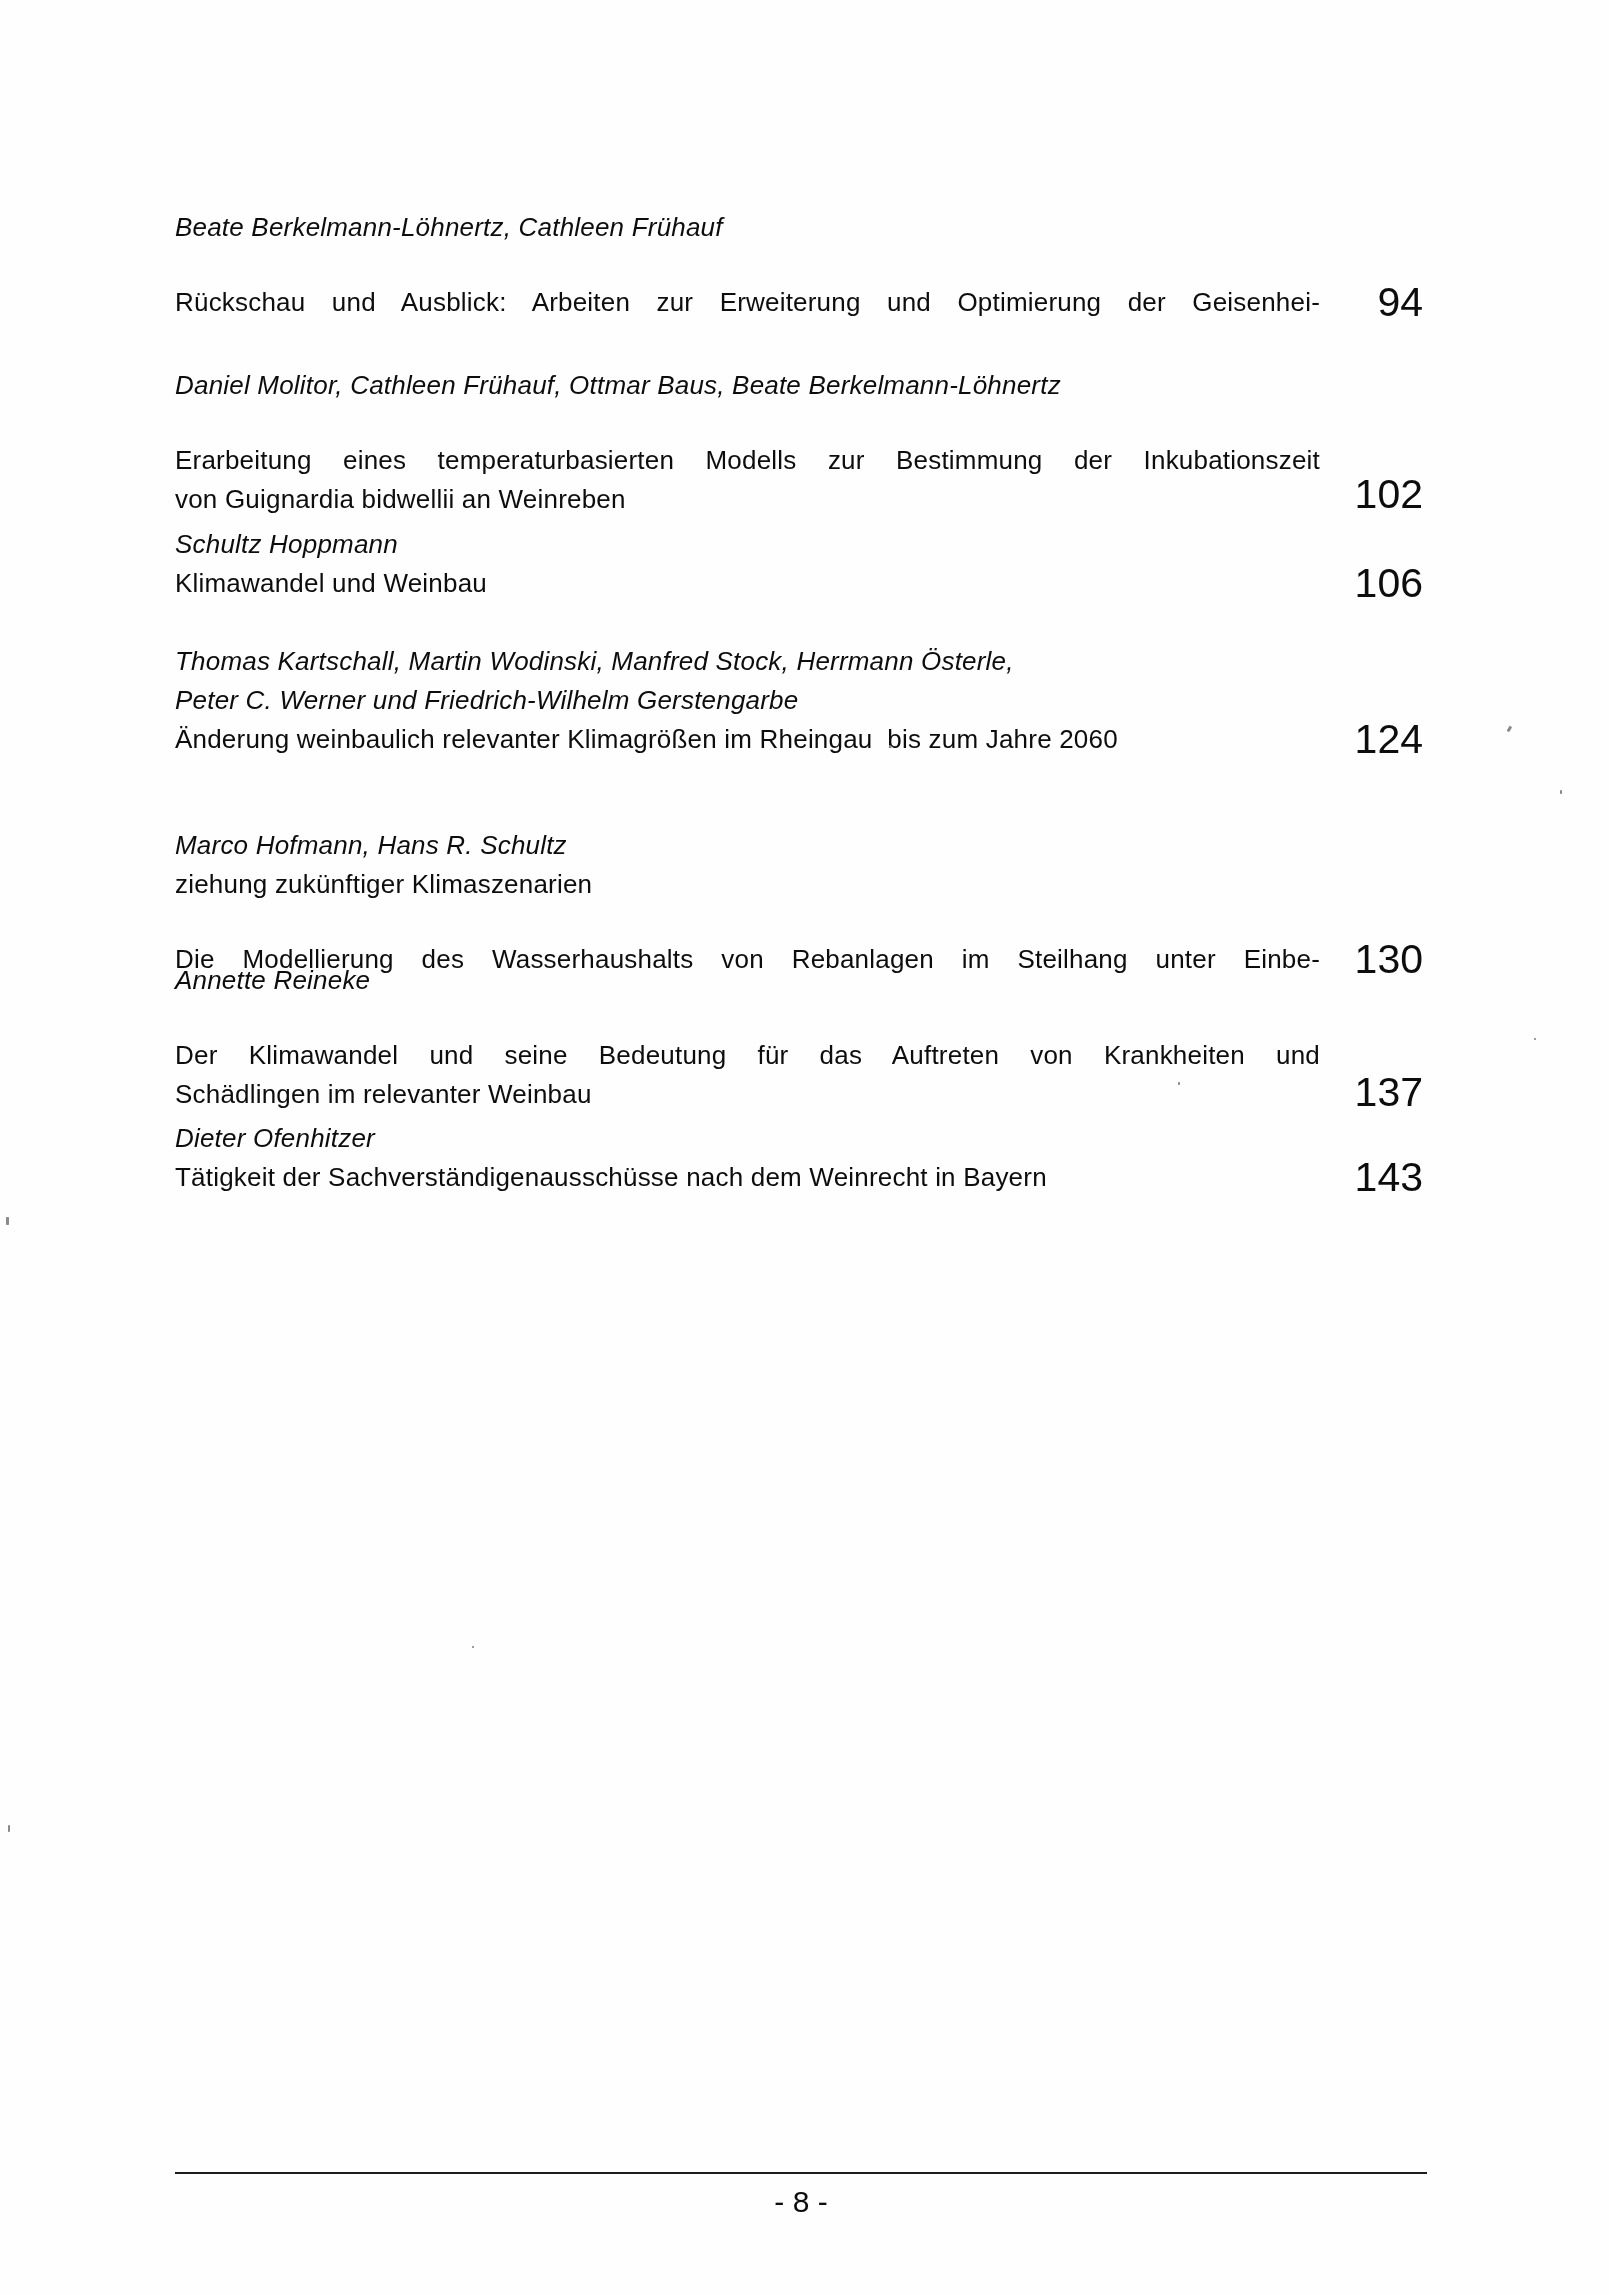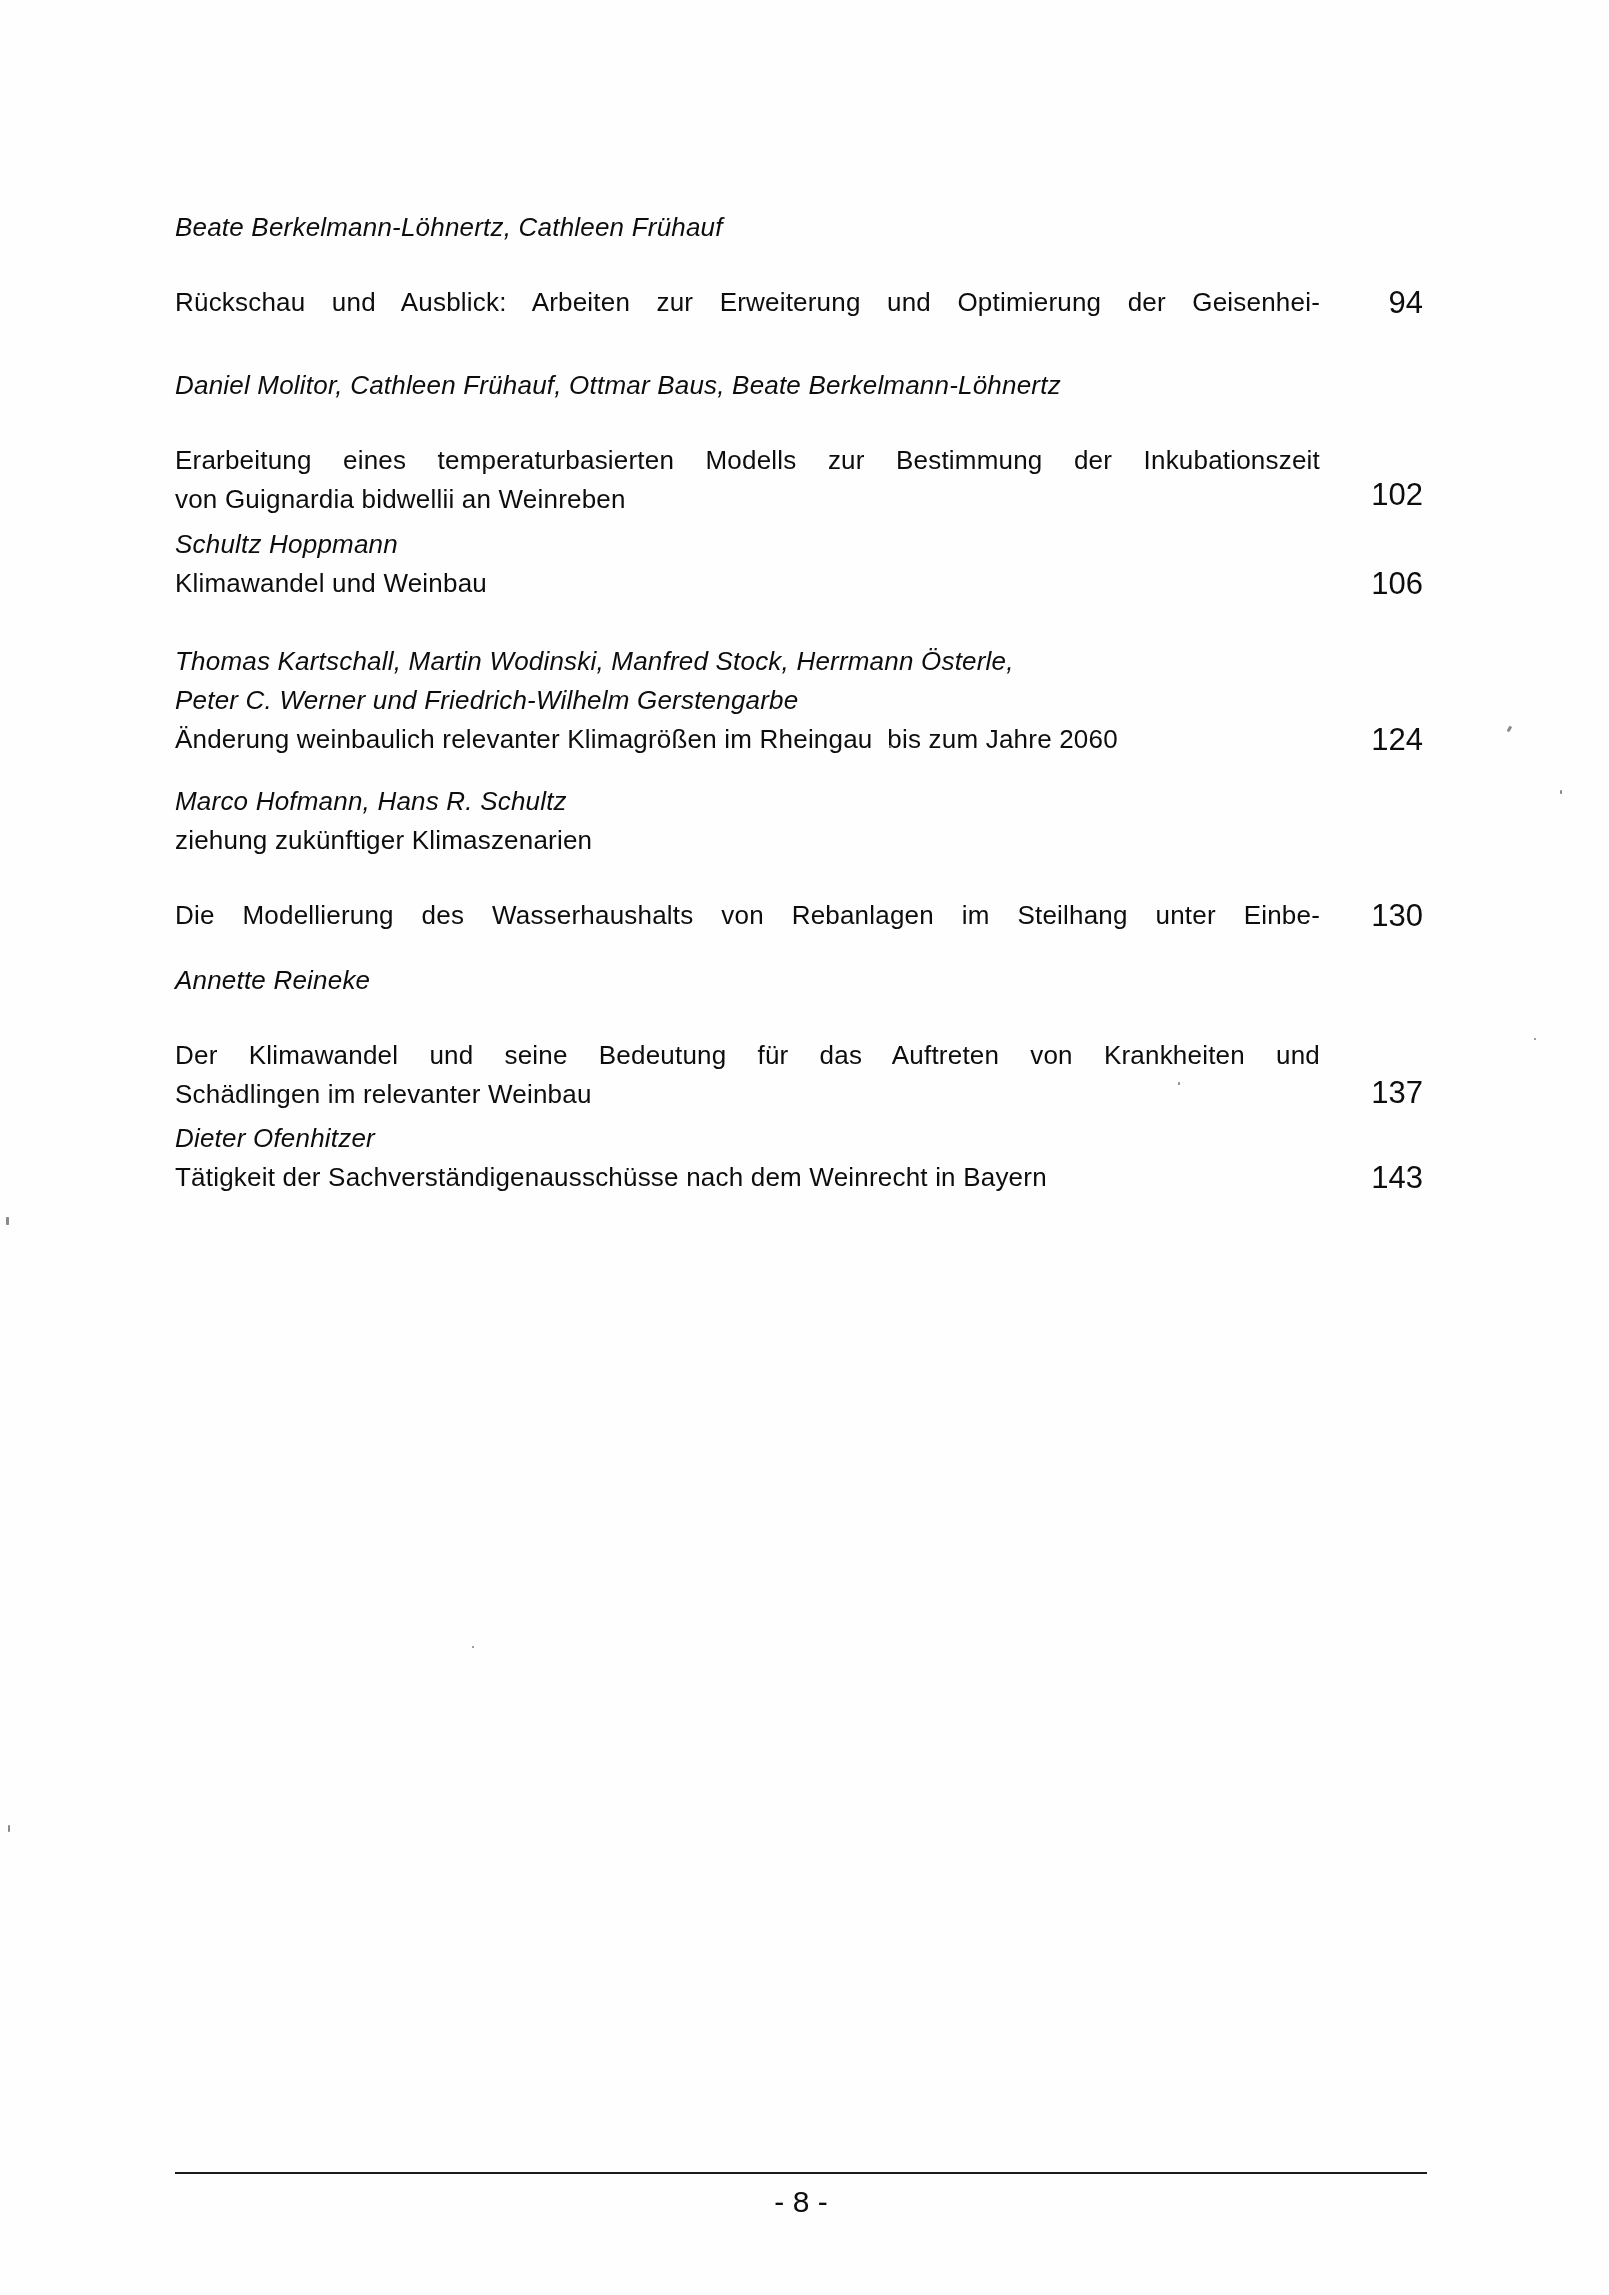--- a/index.html
+++ b/index.html
@@ -40,21 +40,21 @@
   .stretch {
     text-align: justify;
     text-align-last: justify;
     text-justify: inter-word;
     margin-top: 36px;
   }
   .pagenum {
     position: absolute;
     right: 0;
     bottom: 0;
-    font-size: 31px;
+    font-size: 41px;
     line-height: 39px;
     text-align: right;
   }
   .footer-rule {
     position: absolute;
     left: 175px;
     top: 2172px;
     width: 1252px;
     height: 2.4px;
     background: #1c1c1c;
@@ -106,21 +106,21 @@
 
   <div class="entry" style="top:642px">
     <div class="text-block">
       <div class="line italic">Thomas Kartschall, Martin Wodinski, Manfred Stock, Herrmann Österle,</div>
       <div class="line italic">Peter C. Werner und Friedrich-Wilhelm Gerstengarbe</div>
       <div class="line">Änderung weinbaulich relevanter Klimagrößen im Rheingau  bis zum Jahre 2060</div>
     </div>
     <div class="pagenum">124</div>
   </div>
 
-  <div class="entry" style="top:782px">
+  <div class="entry" style="top:826px">
     <div class="text-block">
       <div class="line italic">Marco Hofmann, Hans R. Schultz</div>
       <div class="line">ziehung zukünftiger Klimaszenarien</div>
       <div class="line stretch">Die Modellierung des Wasserhaushalts von Rebanlagen im Steilhang unter Einbe-</div>
     </div>
     <div class="pagenum">130</div>
   </div>
 
   <div class="entry" style="top:961px">
     <div class="text-block">

